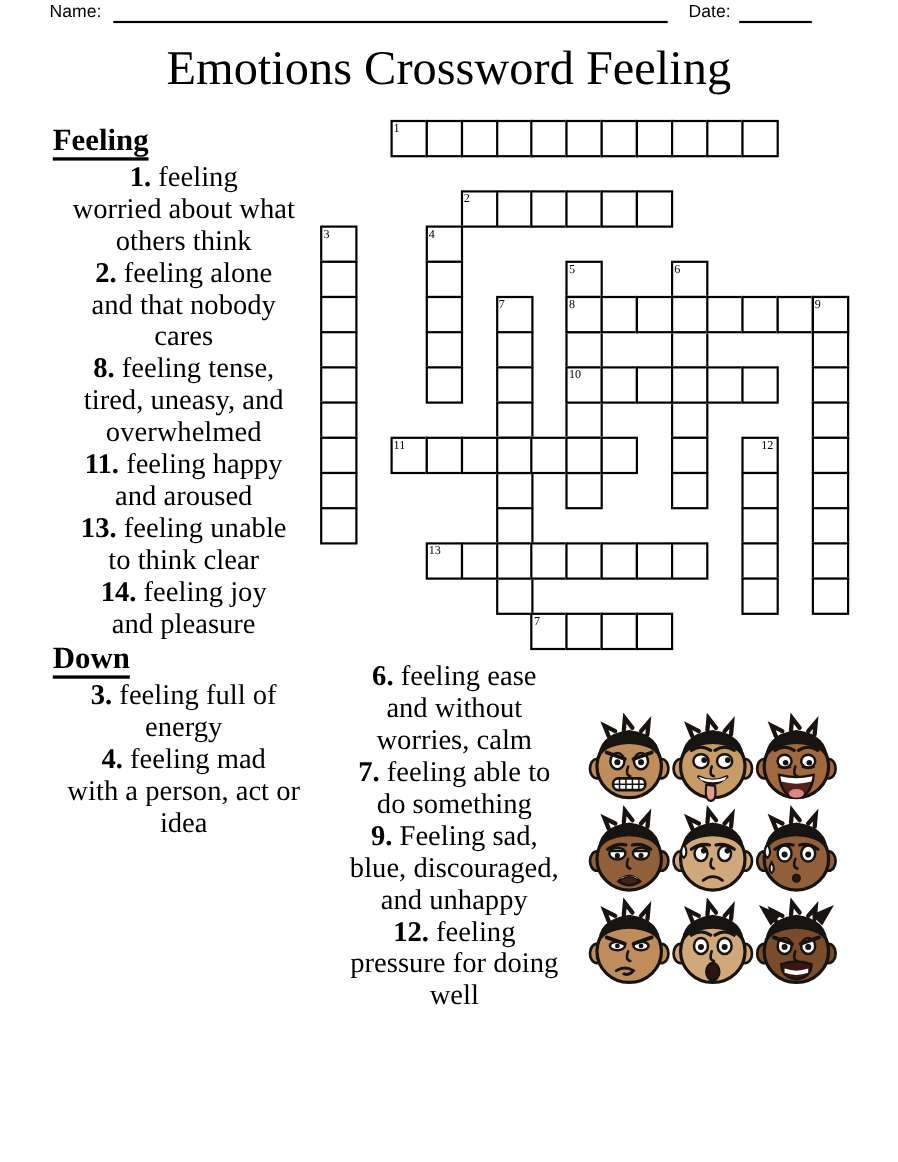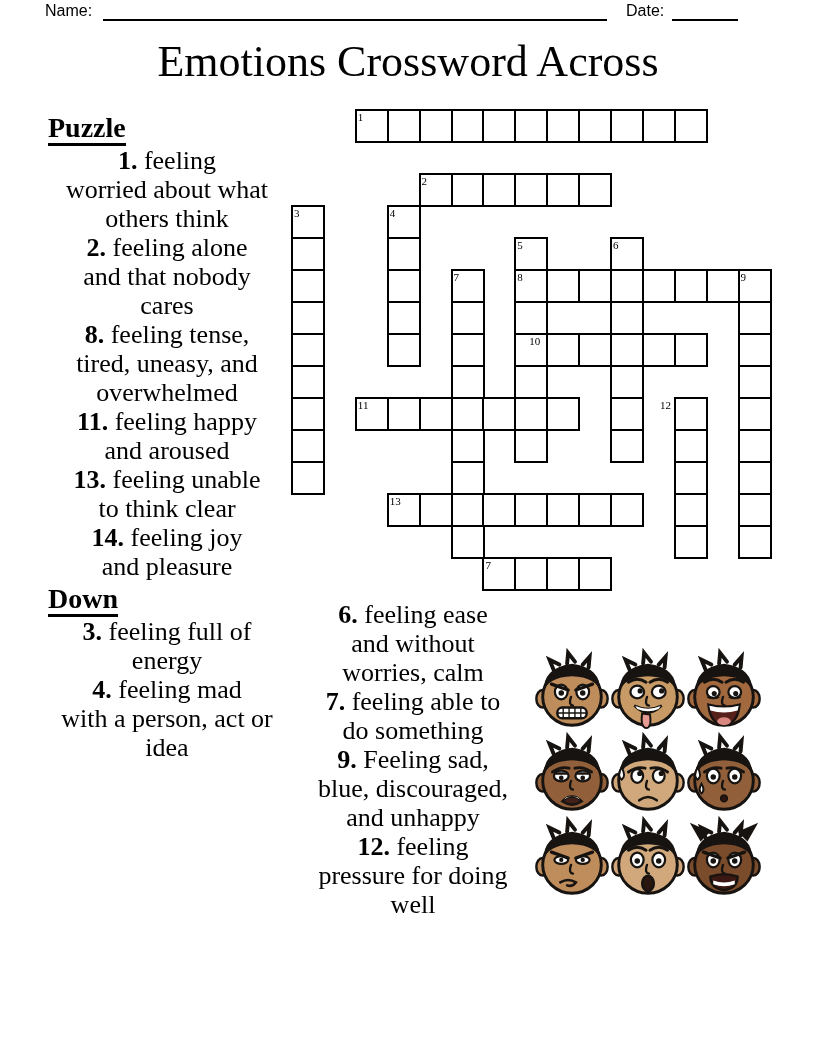--- a/index.html
+++ b/index.html
@@ -41,21 +41,21 @@
 </head>
 <body>
 
 <div class="page">
 
   <span class="hdr-label" id="name-label">Name:</span>
   <div class="hdr-line" id="name-line"></div>
   <span class="hdr-label" id="date-label">Date:</span>
   <div class="hdr-line" id="date-line"></div>
 
-  <div class="title">Emotions Crossword Across</div>
+  <div class="title">Emotions Crossword Feeling</div>
 
   <div id="grid">
       <div class="cell" style="left: 63.8px; top: 0px;"></div>
       <div class="cell" style="left: 95.7px; top: 0px;"></div>
       <div class="cell" style="left: 127.6px; top: 0px;"></div>
       <div class="cell" style="left: 159.5px; top: 0px;"></div>
       <div class="cell" style="left: 191.4px; top: 0px;"></div>
       <div class="cell" style="left: 223.3px; top: 0px;"></div>
       <div class="cell" style="left: 255.2px; top: 0px;"></div>
       <div class="cell" style="left: 287.1px; top: 0px;"></div>
@@ -130,52 +130,52 @@
       <div class="cell" style="left: 446.6px; top: 352px;"></div>
       <div class="cell" style="left: 446.6px; top: 384px;"></div>
       <div class="cell" style="left: 446.6px; top: 416px;"></div>
       <span class="cellnum" style="left: 449.6px; top: 163px;">9</span>
       <div class="cell" style="left: 223.3px; top: 224px;"></div>
       <div class="cell" style="left: 255.2px; top: 224px;"></div>
       <div class="cell" style="left: 287.1px; top: 224px;"></div>
       <div class="cell" style="left: 319px; top: 224px;"></div>
       <div class="cell" style="left: 350.9px; top: 224px;"></div>
       <div class="cell" style="left: 382.8px; top: 224px;"></div>
-      <span class="cellnum" style="left: 226.3px; top: 227px; padding-left: 12px;">10</span>
+      <span class="cellnum" style="left: 226.3px; top: 227px;">10</span>
       <div class="cell" style="left: 63.8px; top: 288px;"></div>
       <div class="cell" style="left: 95.7px; top: 288px;"></div>
       <div class="cell" style="left: 127.6px; top: 288px;"></div>
       <div class="cell" style="left: 159.5px; top: 288px;"></div>
       <div class="cell" style="left: 191.4px; top: 288px;"></div>
       <div class="cell" style="left: 223.3px; top: 288px;"></div>
       <div class="cell" style="left: 255.2px; top: 288px;"></div>
       <span class="cellnum" style="left: 66.8px; top: 291px;">11</span>
       <div class="cell" style="left: 382.8px; top: 288px;"></div>
       <div class="cell" style="left: 382.8px; top: 320px;"></div>
       <div class="cell" style="left: 382.8px; top: 352px;"></div>
       <div class="cell" style="left: 382.8px; top: 384px;"></div>
       <div class="cell" style="left: 382.8px; top: 416px;"></div>
-      <span class="cellnum" style="left: 369px; top: 291px;">12</span>
+      <span class="cellnum" style="left: 401px; top: 291px;">12</span>
       <div class="cell" style="left: 95.7px; top: 384px;"></div>
       <div class="cell" style="left: 127.6px; top: 384px;"></div>
       <div class="cell" style="left: 159.5px; top: 384px;"></div>
       <div class="cell" style="left: 191.4px; top: 384px;"></div>
       <div class="cell" style="left: 223.3px; top: 384px;"></div>
       <div class="cell" style="left: 255.2px; top: 384px;"></div>
       <div class="cell" style="left: 287.1px; top: 384px;"></div>
       <div class="cell" style="left: 319px; top: 384px;"></div>
       <span class="cellnum" style="left: 98.7px; top: 387px;">13</span>
       <div class="cell" style="left: 191.4px; top: 448px;"></div>
       <div class="cell" style="left: 223.3px; top: 448px;"></div>
       <div class="cell" style="left: 255.2px; top: 448px;"></div>
       <div class="cell" style="left: 287.1px; top: 448px;"></div>
       <span class="cellnum" style="left: 194.4px; top: 451px;">7</span>
     </div>
 
-  <div class="cluecol" id="clues-left"><div class="heading"><span>Puzzle</span></div><div class="clue"><span class="cnum">1.</span> feeling
+  <div class="cluecol" id="clues-left"><div class="heading"><span>Feeling</span></div><div class="clue"><span class="cnum">1.</span> feeling
 worried about what
 others think</div><div class="clue"><span class="cnum">2.</span> feeling alone
 and that nobody
 cares</div><div class="clue"><span class="cnum">8.</span> feeling tense,
 tired, uneasy, and
 overwhelmed</div><div class="clue"><span class="cnum">11.</span> feeling happy
 and aroused</div><div class="clue"><span class="cnum">13.</span> feeling unable
 to think clear</div><div class="clue"><span class="cnum">14.</span> feeling joy
 and pleasure</div><div class="heading"><span>Down</span></div><div class="clue"><span class="cnum">3.</span> feeling full of
 energy</div><div class="clue"><span class="cnum">4.</span> feeling mad

